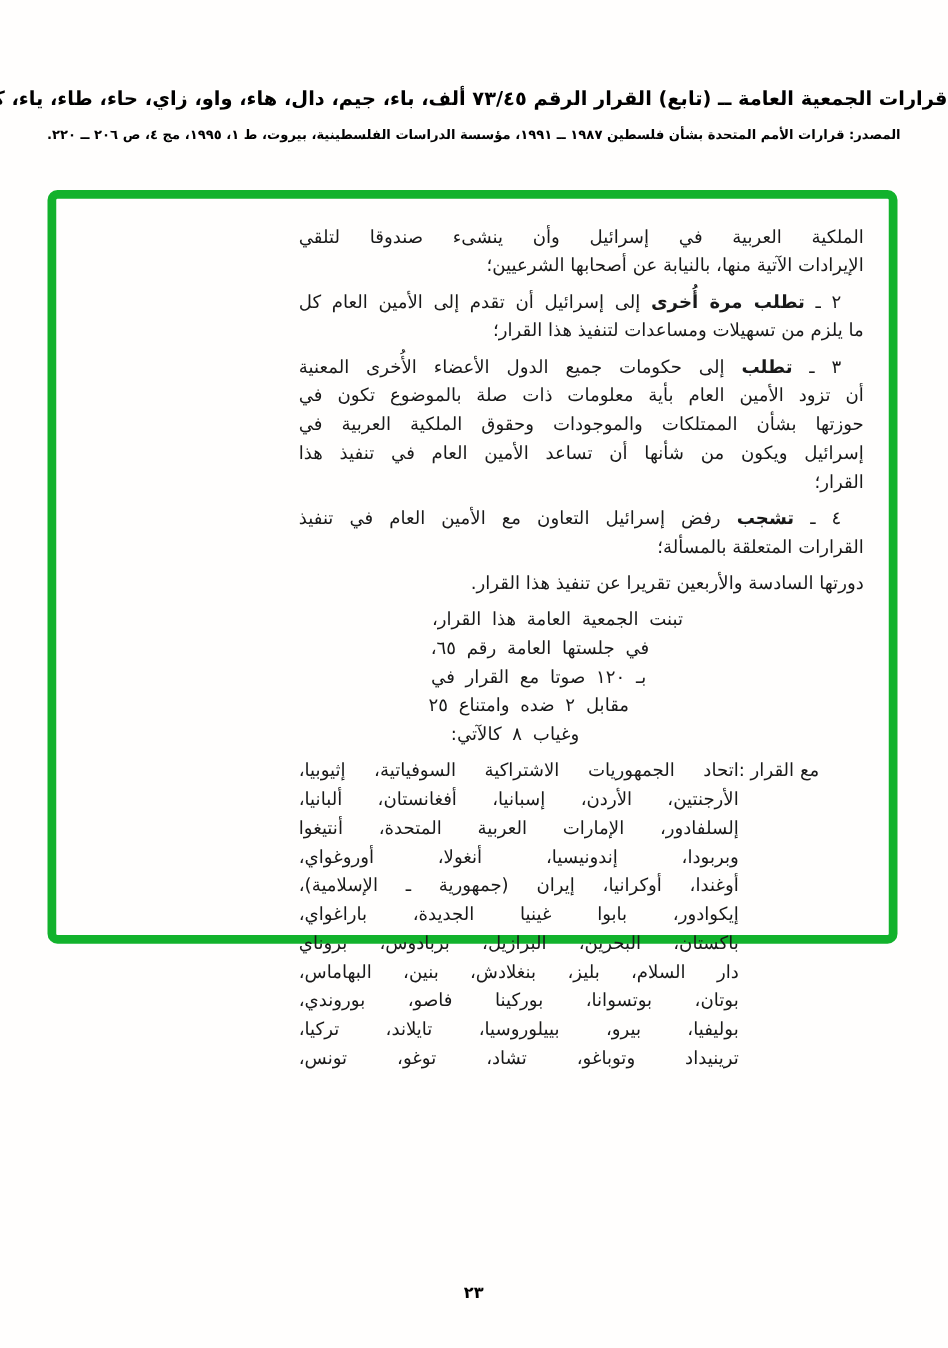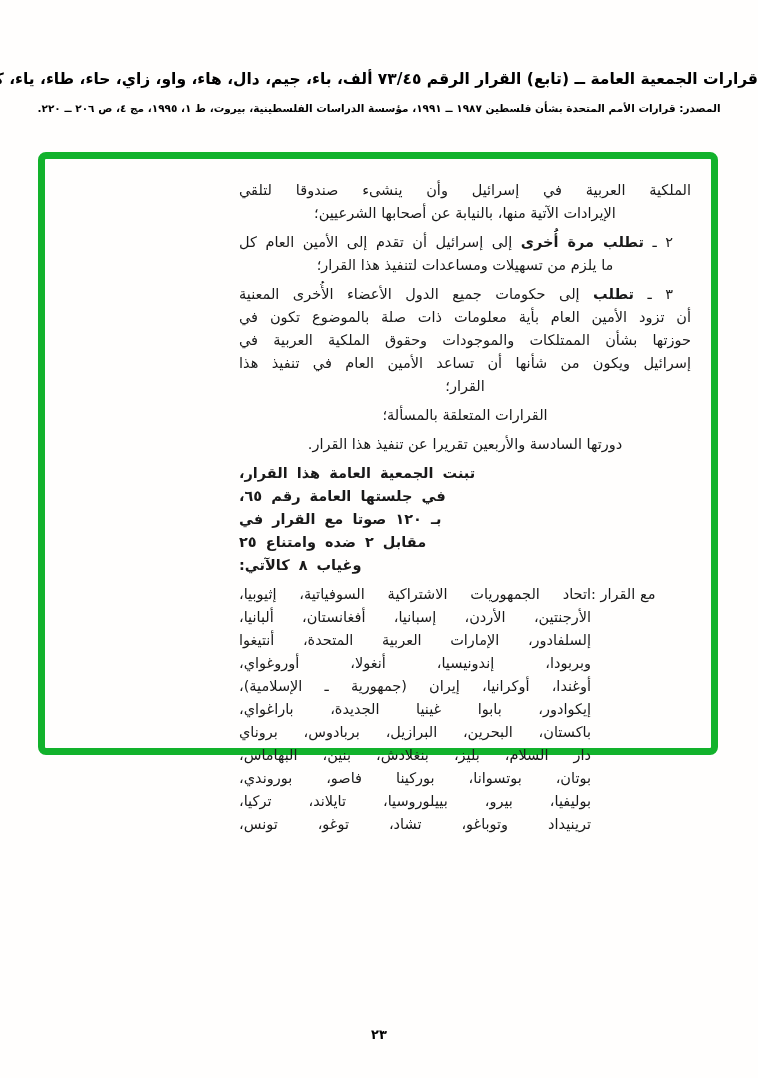--- a/index.html
+++ b/index.html
@@ -33,25 +33,25 @@
     background: transparent;
   }
 
   .textcol {
     position: absolute; top: 20px; right: 20px; width: 452px;
     direction: rtl; font-size: 14.5px; line-height: 23px;
     color: #191919;
   }
   .line { min-height: 23px; }
   .line.j { text-align: justify; text-align-last: justify; }
-  .line.r { text-align: center; }
+  .line.r { text-align: right; }
   .para  { margin-top: 6px; }
   .para.first { margin-top: 0; }
   .adoption { margin-top: 6px; word-spacing: 4px; }
-  .adoption .line { text-align: left; font-weight: bold; }
+  .adoption .line { text-align: center; }
   .countries { margin-top: 6px; display: flex; }
   .vlabel { flex: 0 0 100px; text-align: left; white-space: nowrap; }
   .clist { flex: 1 1 auto; min-width: 0; }
 
   .pageno {
     position: absolute; top: 1027px; left: 0; right: 0;
     text-align: center; font-weight: bold; font-size: 13px; color: #000;
   }
   b { font-weight: bold; }
 </style>
@@ -73,20 +73,21 @@
           <div class="line r">ما يلزم من تسهيلات ومساعدات لتنفيذ هذا القرار؛</div>
         </div>
         <div class="para">
           <div class="line j" style="padding-right: 18px;">٣ ـ <b>تطلب</b> إلى حكومات جميع الدول الأعضاء الأُخرى المعنية</div>
           <div class="line j">أن تزود الأمين العام بأية معلومات ذات صلة بالموضوع تكون في</div>
           <div class="line j">حوزتها بشأن الممتلكات والموجودات وحقوق الملكية العربية في</div>
           <div class="line j">إسرائيل ويكون من شأنها أن تساعد الأمين العام في تنفيذ هذا</div>
           <div class="line r">القرار؛</div>
         </div>
         <div class="para">
+          <div class="line j" style="padding-right: 18px;">٤ ـ <b>تشجب</b> رفض إسرائيل التعاون مع الأمين العام في تنفيذ</div>
           <div class="line r">القرارات المتعلقة بالمسألة؛</div>
         </div>
         <div class="para">
           <div class="line r">دورتها السادسة والأربعين تقريرا عن تنفيذ هذا القرار.</div>
         </div>
         <div class="adoption">
           <div class="line r" style="padding-right: 38px;">تبنت الجمعية العامة هذا القرار،</div>
           <div class="line r" style="padding-right: 66px;">في جلستها العامة رقم ٦٥،</div>
           <div class="line r" style="padding-right: 68px;">بـ ١٢٠ صوتا مع القرار في</div>
           <div class="line r" style="padding-right: 84px;">مقابل ٢ ضده وامتناع ٢٥</div>

